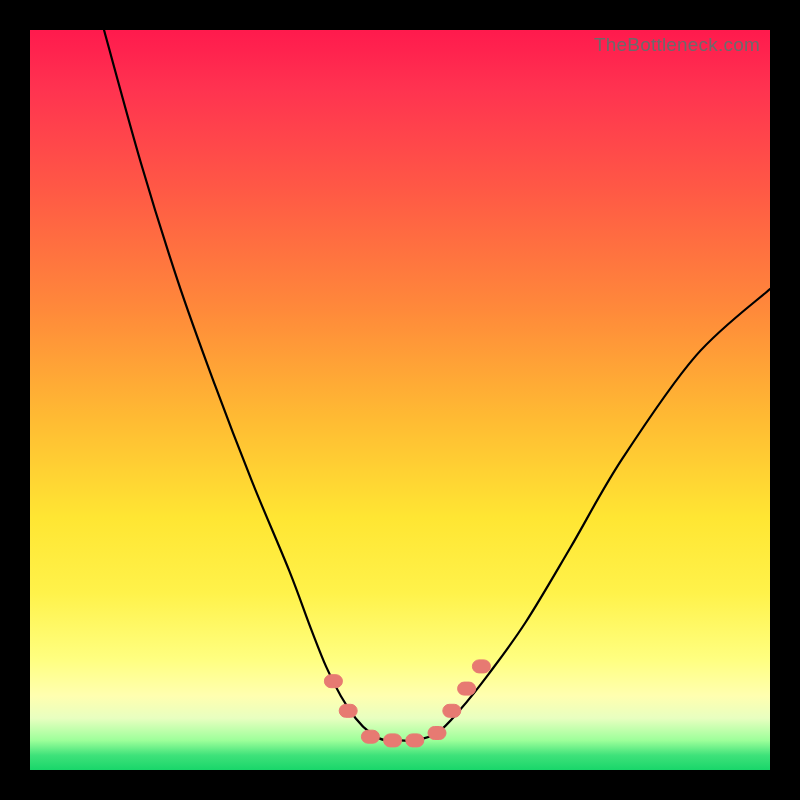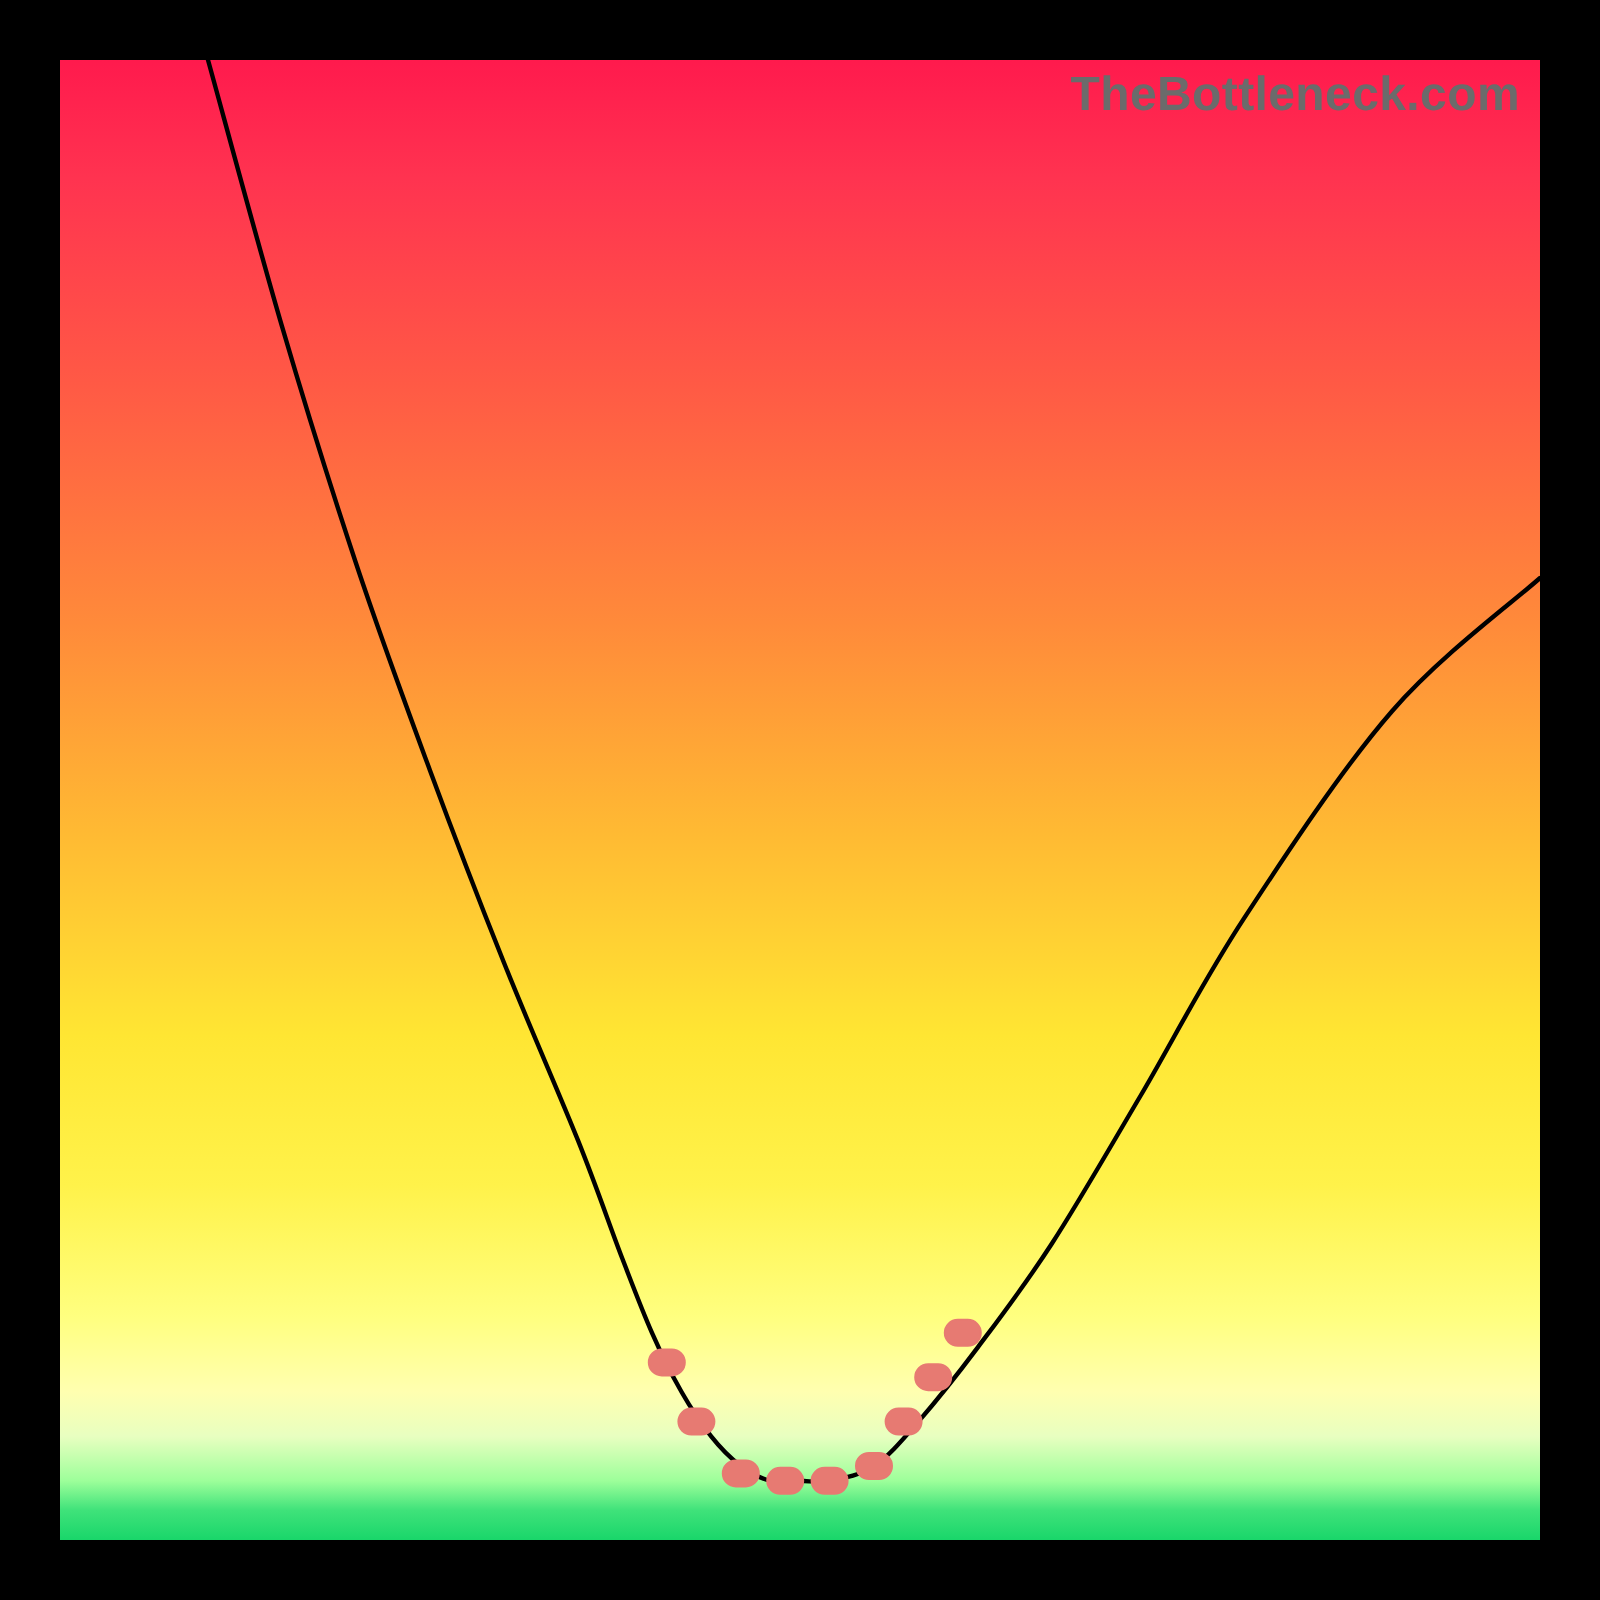--- a/index.html
+++ b/index.html
@@ -38,22 +38,22 @@
       #9dff9a 96%,
       #3fe27a 98%,
       #19d66a 100%
     );
   }
   .watermark {
     position: absolute;
     top: 4px;
     right: 10px;
     color: #6b6b6b;
-    font-size: 24px;
-    font-weight: 700;
+    font-size: 19px;
+    font-weight: 400;
     letter-spacing: 0.2px;
     user-select: none;
   }
   svg.curve {
     position: absolute;
     left: 0;
     top: 0;
     width: 740px;
     height: 740px;
     overflow: visible;

